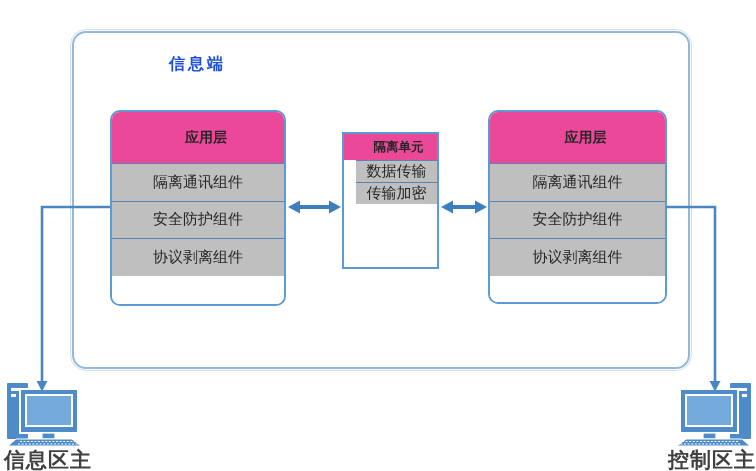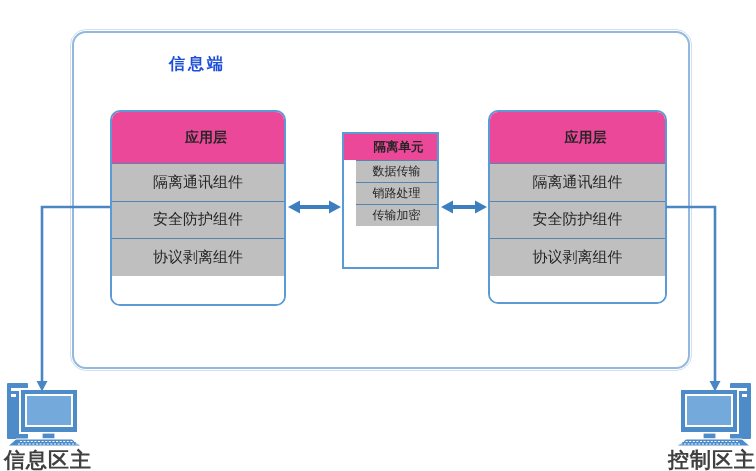--- a/index.html
+++ b/index.html
@@ -35,21 +35,21 @@
     background:#ec4899;font-weight:600;padding-left:16px;
   }
   #box-left .box-header,#box-right .box-header{height:51px;font-size:14px;}
   #box-middle .box-header{height:26px;font-size:12.5px;}
   .box-row{
     display:flex;align-items:center;justify-content:center;
     background:#bfbfbf;border-top:1px solid #5585b0;box-sizing:border-box;
   }
   .box-row:last-of-type{border-bottom:1px solid #5585b0;}
   #box-left .box-row,#box-right .box-row{height:37.5px;font-size:15px;font-weight:500;}
-  #box-middle .box-row{height:22px;font-size:12px;font-weight:500;margin-left:12px;}
+  #box-middle .box-row{height:22px;font-size:15px;font-weight:500;margin-left:12px;}
   .box-filler{flex:1;background:#fff;}
   
   #connector-layer{position:absolute;left:0;top:0;width:756px;height:471px;z-index:5;pointer-events:none;}
   
   .host-icon{position:absolute;width:76px;height:66px;z-index:2;}
   #host-icon-left{left:6px;top:380px;}
   #host-icon-right{left:676px;top:380px;}
   #host-icon-right svg{transform:scaleX(-1);}
   .host-label{
     position:absolute;top:446px;font-size:21px;font-weight:600;letter-spacing:1px;
@@ -71,21 +71,20 @@
     <div class="box-header">应用层</div>
     <div class="box-row">隔离通讯组件</div>
     <div class="box-row">安全防护组件</div>
     <div class="box-row">协议剥离组件</div>
     <div class="box-filler"></div>
   </div>
 
   <div class="stack-box" id="box-middle">
     <div class="box-header">隔离单元</div>
     <div class="box-row">数据传输</div>
-    <div class="box-row">销路处理</div>
     <div class="box-row">传输加密</div>
     <div class="box-filler"></div>
   </div>
 
   <div class="stack-box" id="box-right">
     <div class="box-header">应用层</div>
     <div class="box-row">隔离通讯组件</div>
     <div class="box-row">安全防护组件</div>
     <div class="box-row">协议剥离组件</div>
     <div class="box-filler"></div>

